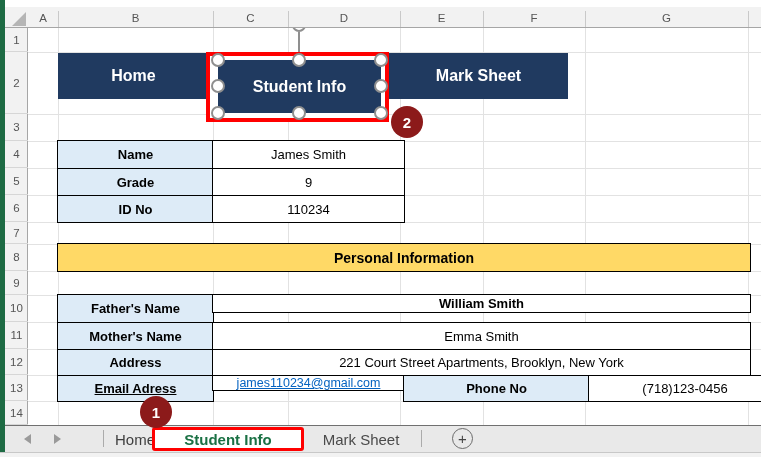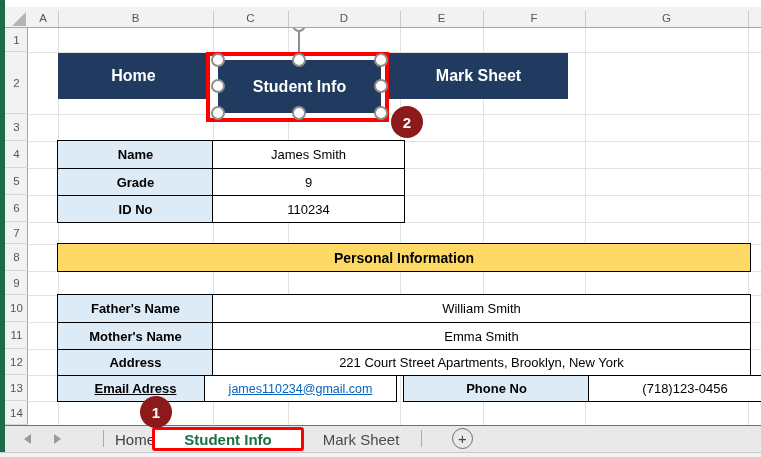--- a/index.html
+++ b/index.html
@@ -136,27 +136,27 @@
   <div class="abs lblcell" style="left:57px;top:140px;width:157px;height:29px;">Name</div>
   <div class="abs valcell" style="left:212px;top:140px;width:193px;height:29px;">James Smith</div>
   <div class="abs lblcell" style="left:57px;top:168px;width:157px;height:28px;">Grade</div>
   <div class="abs valcell" style="left:212px;top:168px;width:193px;height:28px;">9</div>
   <div class="abs lblcell" style="left:57px;top:195px;width:157px;height:28px;">ID No</div>
   <div class="abs valcell" style="left:212px;top:195px;width:193px;height:28px;">110234</div>
 
   <div class="abs goldcell" style="left:57px;top:243px;width:694px;height:29px;">Personal Information</div>
 
   <div class="abs lblcell" style="left:57px;top:294px;width:157px;height:29px;">Father's Name</div>
-  <div class="abs valcell" style="left:212px;top:294px;width:539px;height:29px;">William Smith</div>
+  <div class="abs valcell" style="left:212px;top:294px;width:539px;height:19px;font-weight:bold;">William Smith</div>
   <div class="abs lblcell" style="left:57px;top:322px;width:157px;height:28px;">Mother's Name</div>
   <div class="abs valcell" style="left:212px;top:322px;width:539px;height:28px;">Emma Smith</div>
   <div class="abs lblcell" style="left:57px;top:349px;width:157px;height:27px;">Address</div>
   <div class="abs valcell" style="left:212px;top:349px;width:539px;height:27px;">221 Court Street Apartments, Brooklyn, New York</div>
   <div class="abs lblcell" style="left:57px;top:375px;width:157px;height:27px;text-decoration:underline;">Email Adress</div>
-  <div class="abs valcell" style="left:204px;top:375px;width:193px;height:27px;">
+  <div class="abs valcell" style="left:212px;top:375px;width:193px;height:16px;">
     <span class="emaillink" style="font-size:12.5px;">james110234@gmail.com</span>
   </div>
   <div class="abs lblcell" style="left:403px;top:375px;width:187px;height:27px;">Phone No</div>
   <div class="abs valcell" style="left:588px;top:375px;width:194px;height:27px;">(718)123-0456</div>
 
   <div class="abs" style="left:5px;top:425px;width:756px;height:1px;background:#707070;z-index:2;"></div>
 
   <div class="abs tabbar" style="left:5px;top:426px;width:756px;height:26px;"></div>
   <div class="abs" style="left:0;top:452px;width:761px;height:5px;background:#F2F2F2;border-top:1px solid #C8C8C8;z-index:2;"></div>
 

